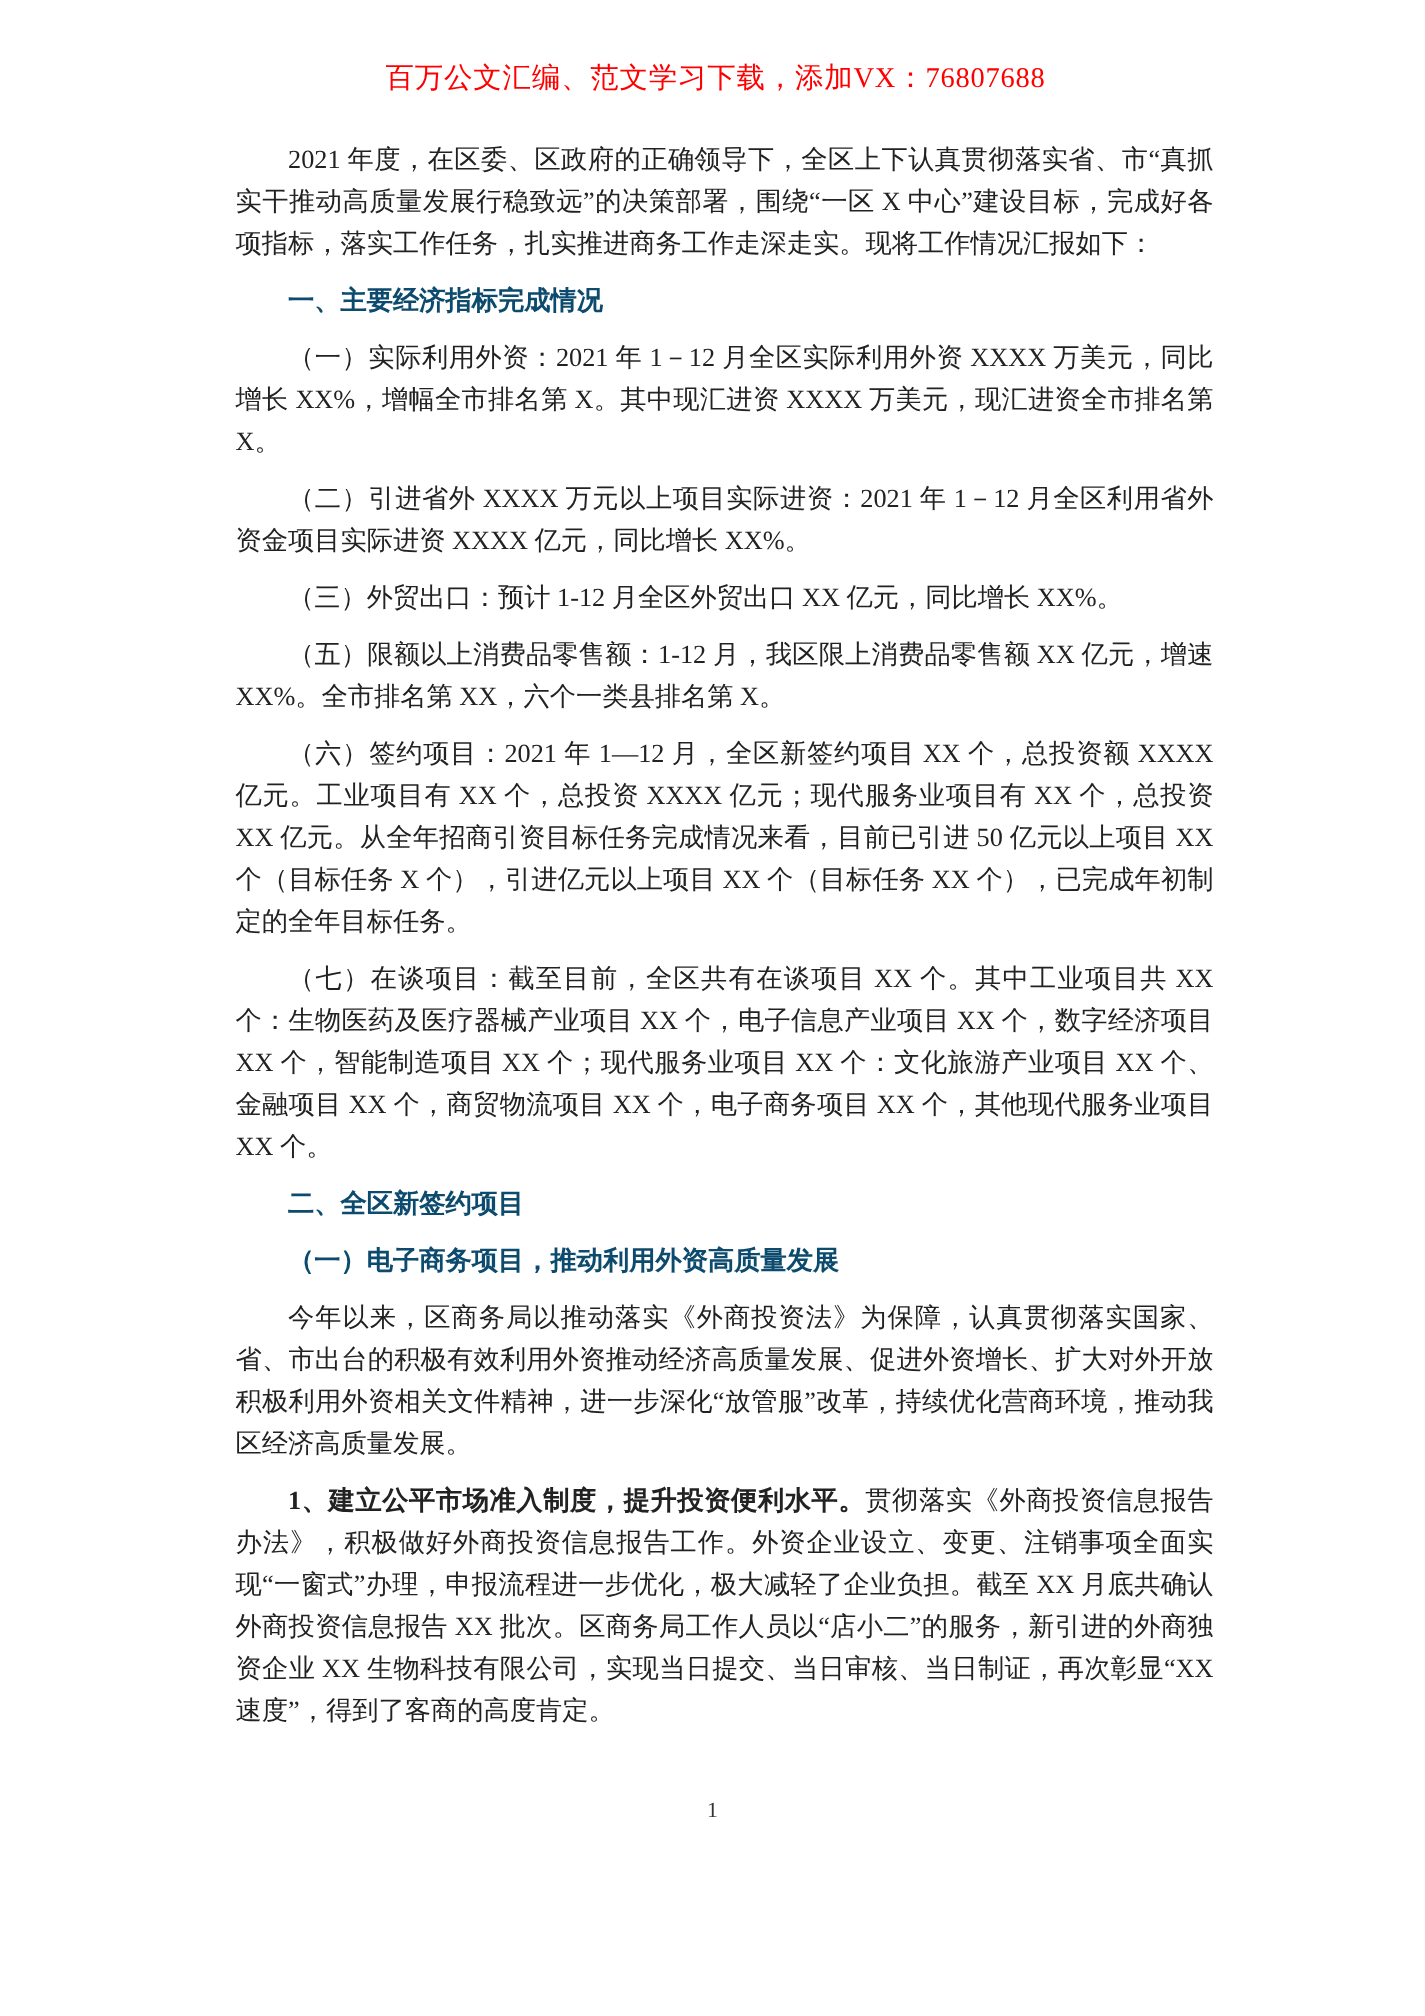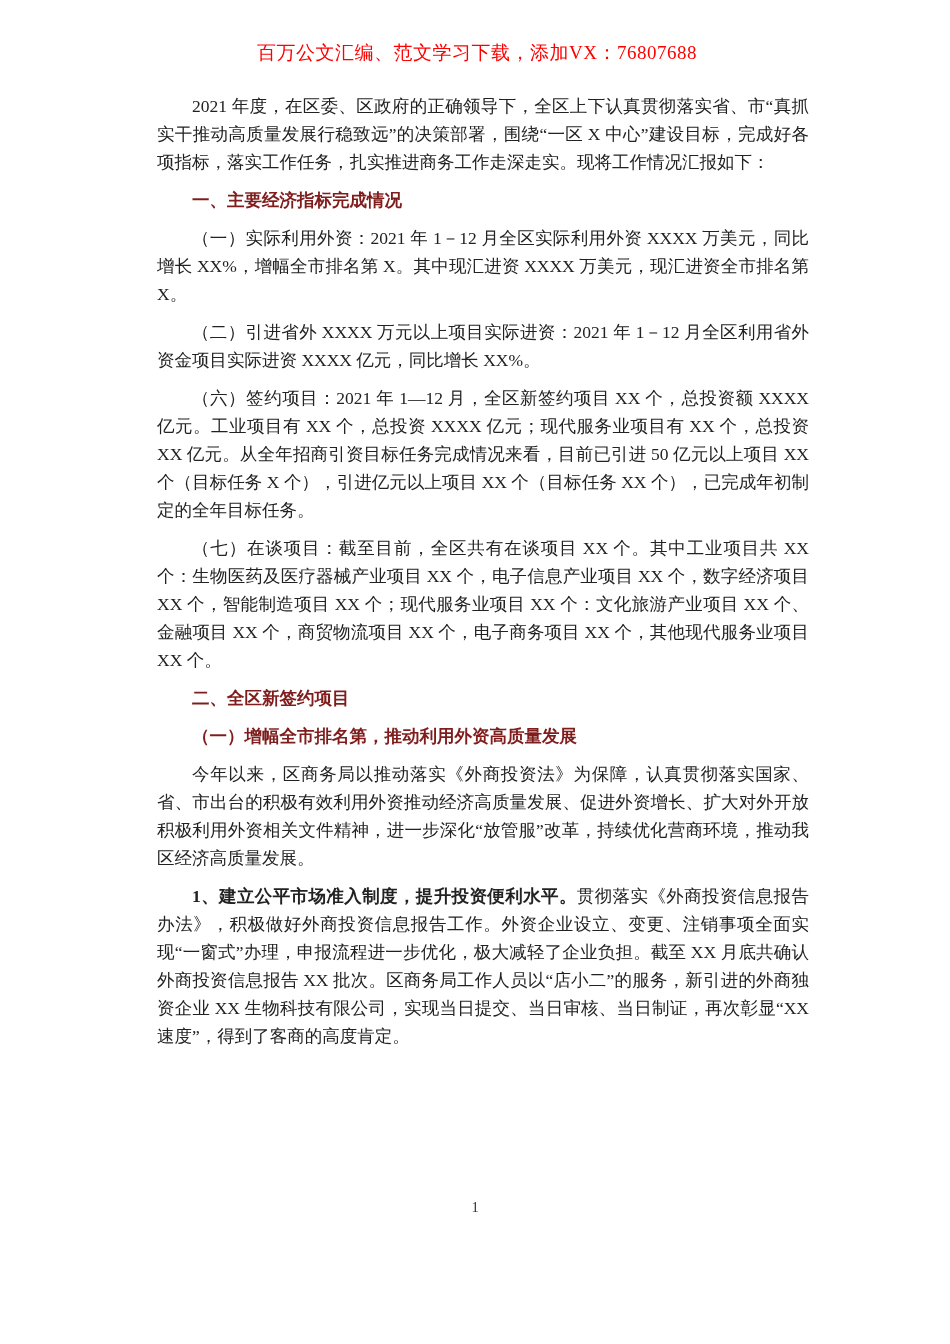--- a/index.html
+++ b/index.html
@@ -31,21 +31,21 @@
     text-align: justify;
     margin-left: 12px;
   }
   .doc-body p {
     margin: 0 0 10px 0;
     text-indent: 35px;
     word-break: break-word;
   }
   .doc-body p.heading {
     font-weight: bold;
-    color: #7f1d1d;
+    color: #0c4a6e;
   }
   .doc-body strong { font-weight: bold; }
   .footer {
     position: absolute;
     bottom: 72px; left: 0;
     width: 100%;
     text-align: center;
     font-size: 14.5px;
     color: #333333;
   }
@@ -54,22 +54,24 @@
 <body>
 
 <div class="page">
   <p class="notice" style="color: rgb(255, 0, 0);">百万公文汇编、范文学习下载，添加VX：76807688</p>
 
   <div class="doc-body">
       <p class="para">2021 年度，在区委、区政府的正确领导下，全区上下认真贯彻落实省、市“真抓实干推动高质量发展行稳致远”的决策部署，围绕“一区 X 中心”建设目标，完成好各项指标，落实工作任务，扎实推进商务工作走深走实。现将工作情况汇报如下：</p>
       <p class="heading">一、主要经济指标完成情况</p>
       <p class="para">（一）实际利用外资：2021 年 1－12 月全区实际利用外资 XXXX 万美元，同比增长 XX%，增幅全市排名第 X。其中现汇进资 XXXX 万美元，现汇进资全市排名第 X。</p>
       <p class="para">（二）引进省外 XXXX 万元以上项目实际进资：2021 年 1－12 月全区利用省外资金项目实际进资 XXXX 亿元，同比增长 XX%。</p>
+      <p class="para">（三）外贸出口：预计 1-12 月全区外贸出口 XX 亿元，同比增长 XX%。</p>
+      <p class="para">（五）限额以上消费品零售额：1-12 月，我区限上消费品零售额 XX 亿元，增速 XX%。全市排名第 XX，六个一类县排名第 X。</p>
       <p class="para">（六）签约项目：2021 年 1—12 月，全区新签约项目 XX 个，总投资额 XXXX 亿元。工业项目有 XX 个，总投资 XXXX 亿元；现代服务业项目有 XX 个，总投资 XX 亿元。从全年招商引资目标任务完成情况来看，目前已引进 50 亿元以上项目 XX 个（目标任务 X 个），引进亿元以上项目 XX 个（目标任务 XX 个），已完成年初制定的全年目标任务。</p>
       <p class="para">（七）在谈项目：截至目前，全区共有在谈项目 XX 个。其中工业项目共 XX 个：生物医药及医疗器械产业项目 XX 个，电子信息产业项目 XX 个，数字经济项目 XX 个，智能制造项目 XX 个；现代服务业项目 XX 个：文化旅游产业项目 XX 个、金融项目 XX 个，商贸物流项目 XX 个，电子商务项目 XX 个，其他现代服务业项目 XX 个。</p>
       <p class="heading">二、全区新签约项目</p>
-      <p class="heading">（一）增幅全市排名第，推动利用外资高质量发展</p>
+      <p class="heading">（一）电子商务项目，推动利用外资高质量发展</p>
       <p class="para">今年以来，区商务局以推动落实《外商投资法》为保障，认真贯彻落实国家、省、市出台的积极有效利用外资推动经济高质量发展、促进外资增长、扩大对外开放积极利用外资相关文件精神，进一步深化“放管服”改革，持续优化营商环境，推动我区经济高质量发展。</p>
       <p class="para"><strong>1、建立公平市场准入制度，提升投资便利水平。</strong>贯彻落实《外商投资信息报告办法》，积极做好外商投资信息报告工作。外资企业设立、变更、注销事项全面实现“一窗式”办理，申报流程进一步优化，极大减轻了企业负担。截至 XX 月底共确认外商投资信息报告 XX 批次。区商务局工作人员以“店小二”的服务，新引进的外商独资企业 XX 生物科技有限公司，实现当日提交、当日审核、当日制证，再次彰显“XX 速度”，得到了客商的高度肯定。</p>
     </div>
 
   <div class="footer">1</div>
 </div>
 
 </body></html>

